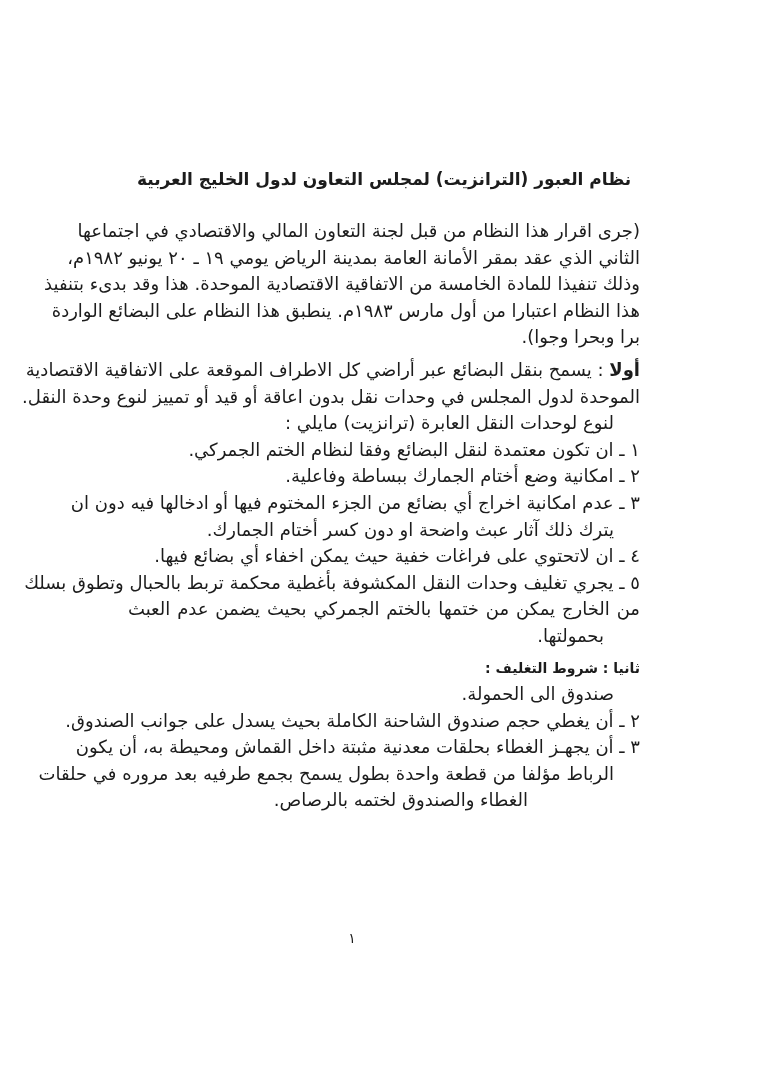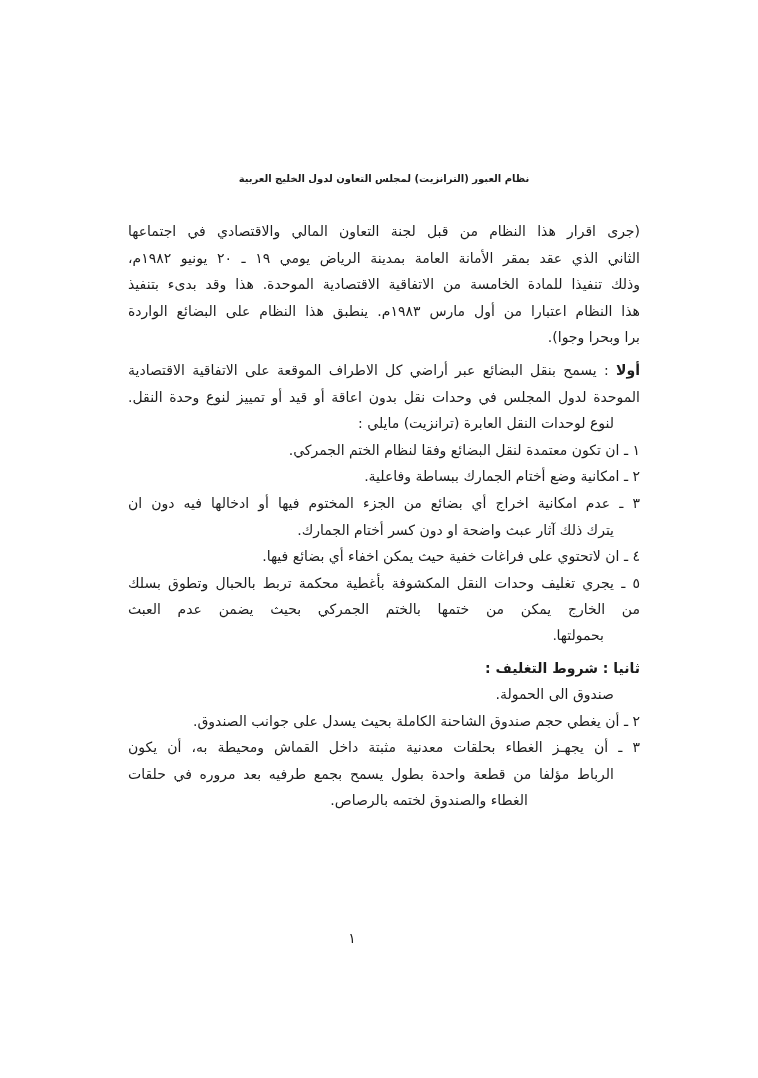--- a/index.html
+++ b/index.html
@@ -12,37 +12,37 @@
     position: relative;
     overflow: hidden;
   }
   .content {
     position: absolute;
     top: 0; left: 128px; width: 512px;
     direction: rtl;
   }
   .title {
     margin-top: 166px;
-    font-size: 10px;
+    font-size: 17px;
     font-weight: bold;
     line-height: 26px;
     text-align: center;
     white-space: nowrap;
     letter-spacing: 0.2px;
   }
   .ln {
-    font-size: 14px;
+    font-size: 18px;
     line-height: 26.6px;
     height: 26.6px;
     text-align: right;
     white-space: nowrap;
   }
   .j   { text-align-last: justify; }
   .ind  { padding-right: 26px; }
-  .ind2 { padding-right: 36px; font-family: Liberation Serif, serif; }
+  .ind2 { padding-right: 36px; }
   .ind3 { padding-right: 112px; }
   .intro { margin-top: 26px; }
   .lead  { margin-top: 6px; }
   .s2-head {
     margin-top: 5px;
     font-size: 14px;
     font-weight: bold;
     line-height: 26.6px;
     height: 26.6px;
     text-align: right;

